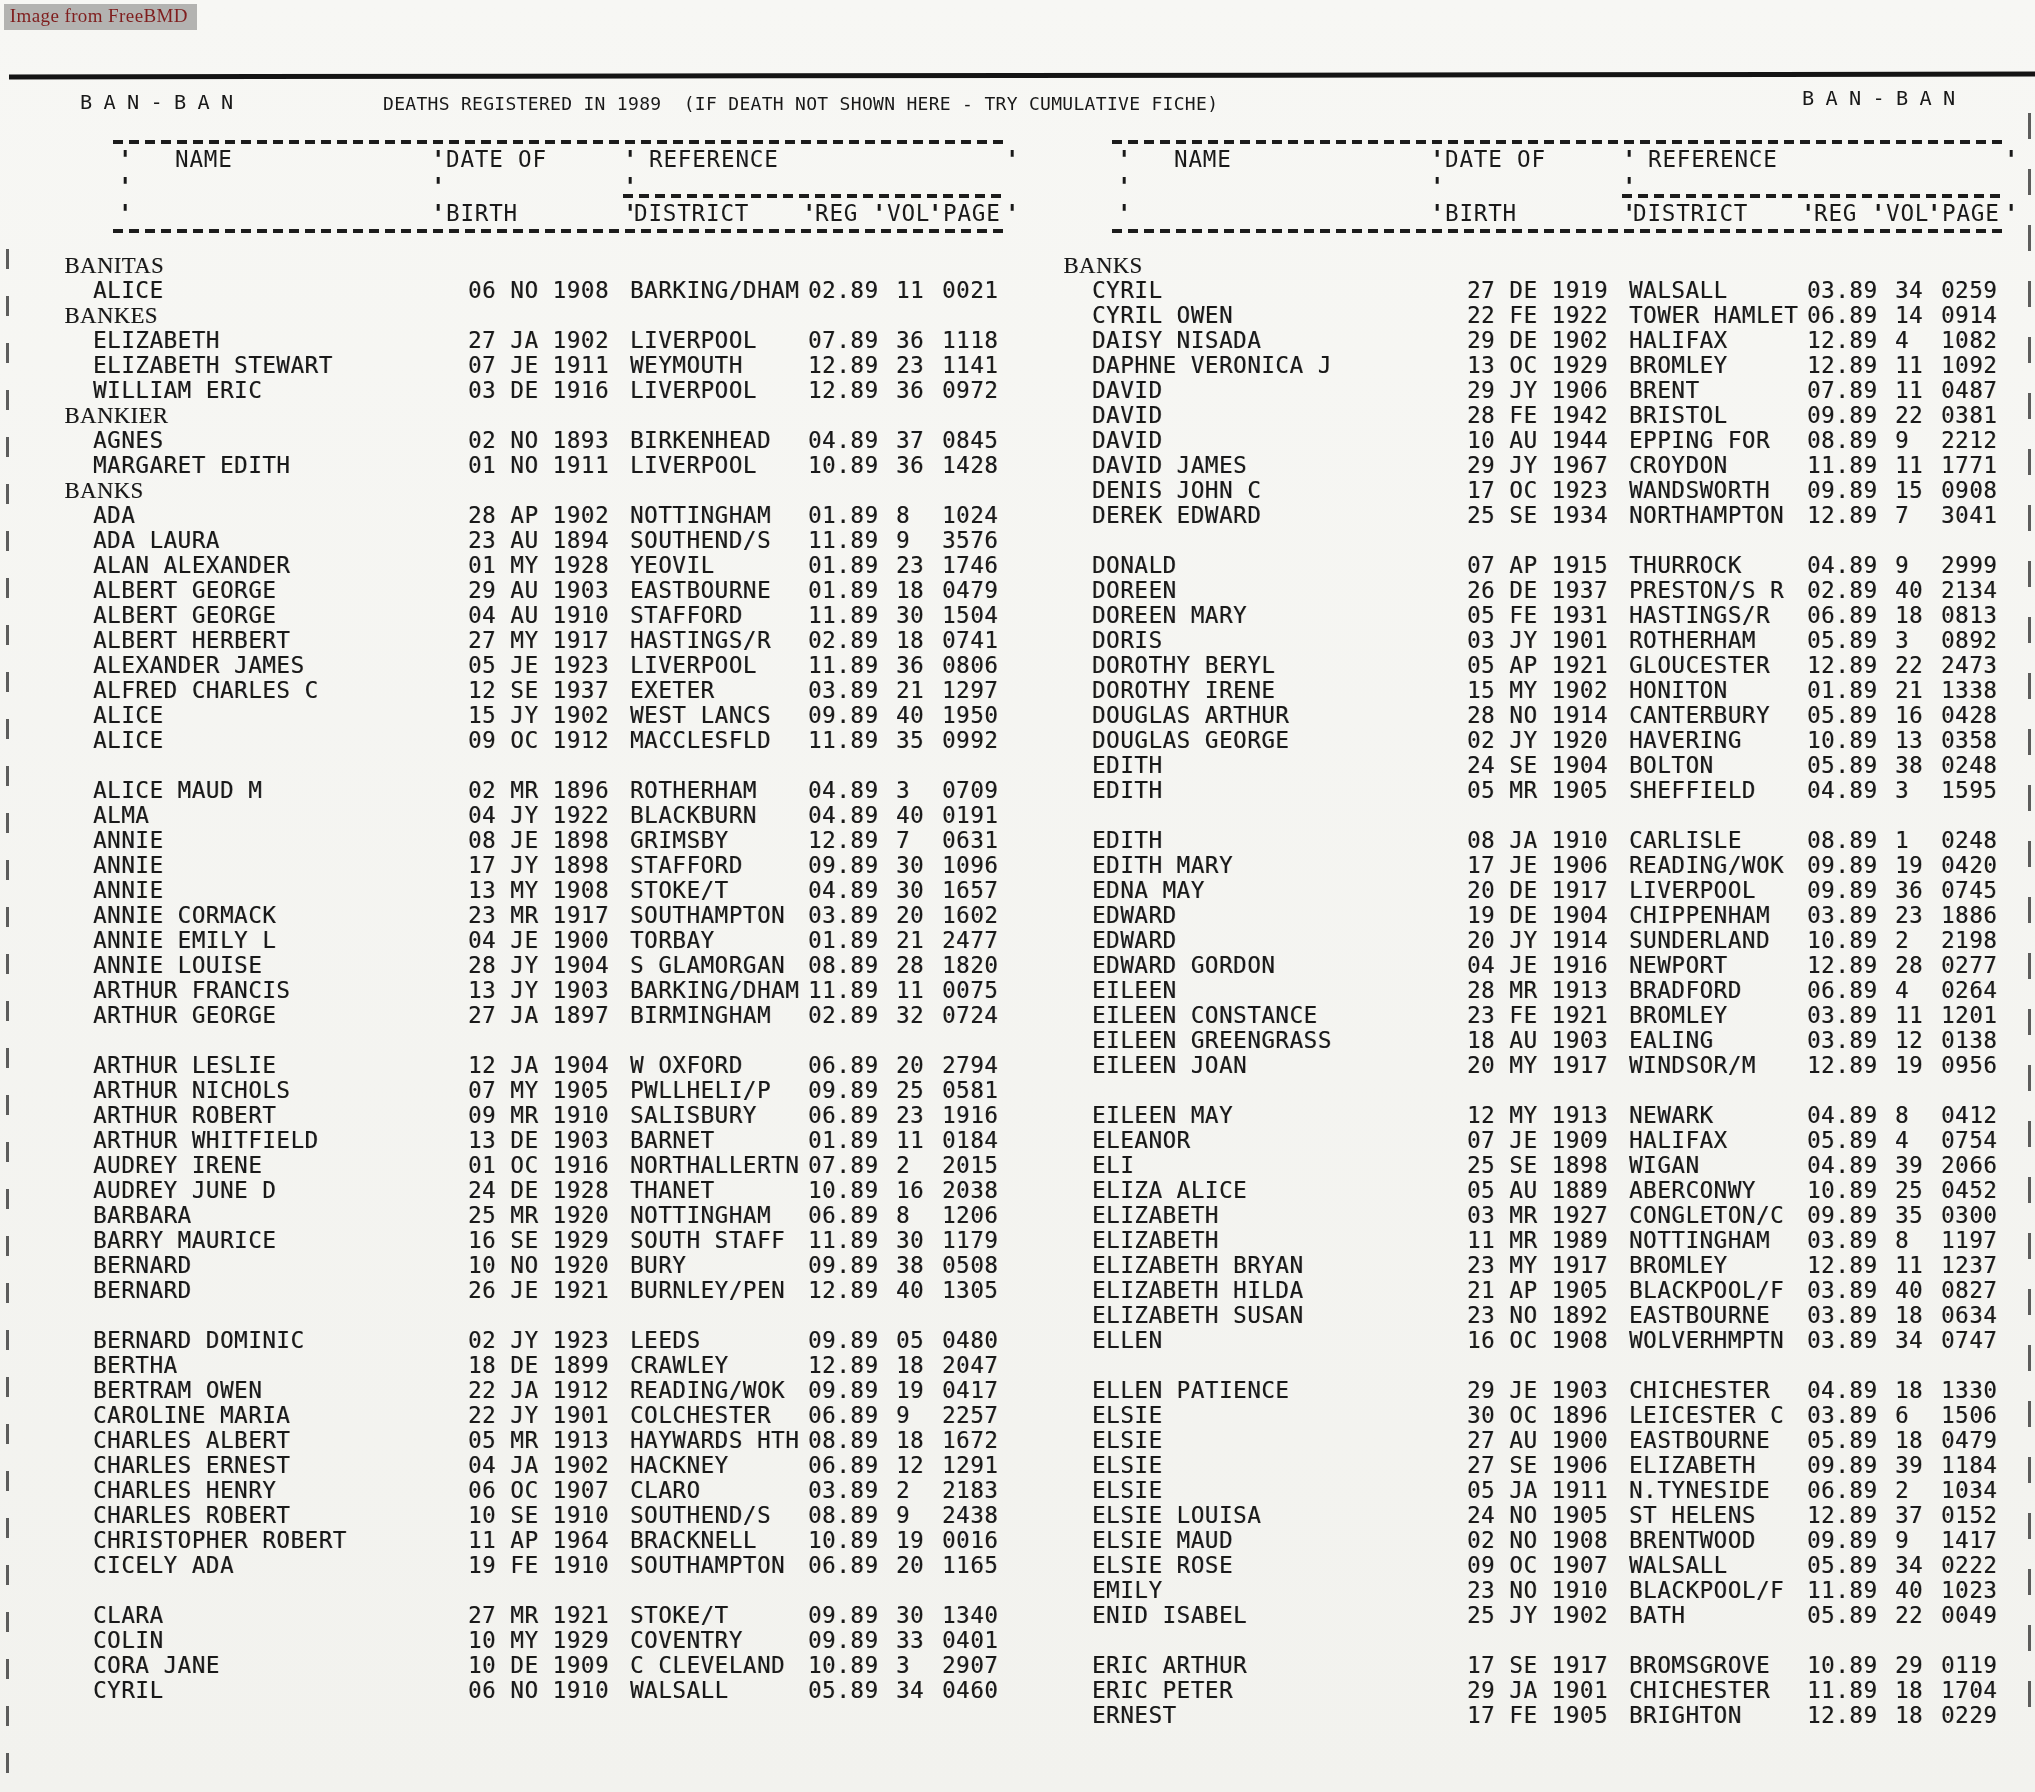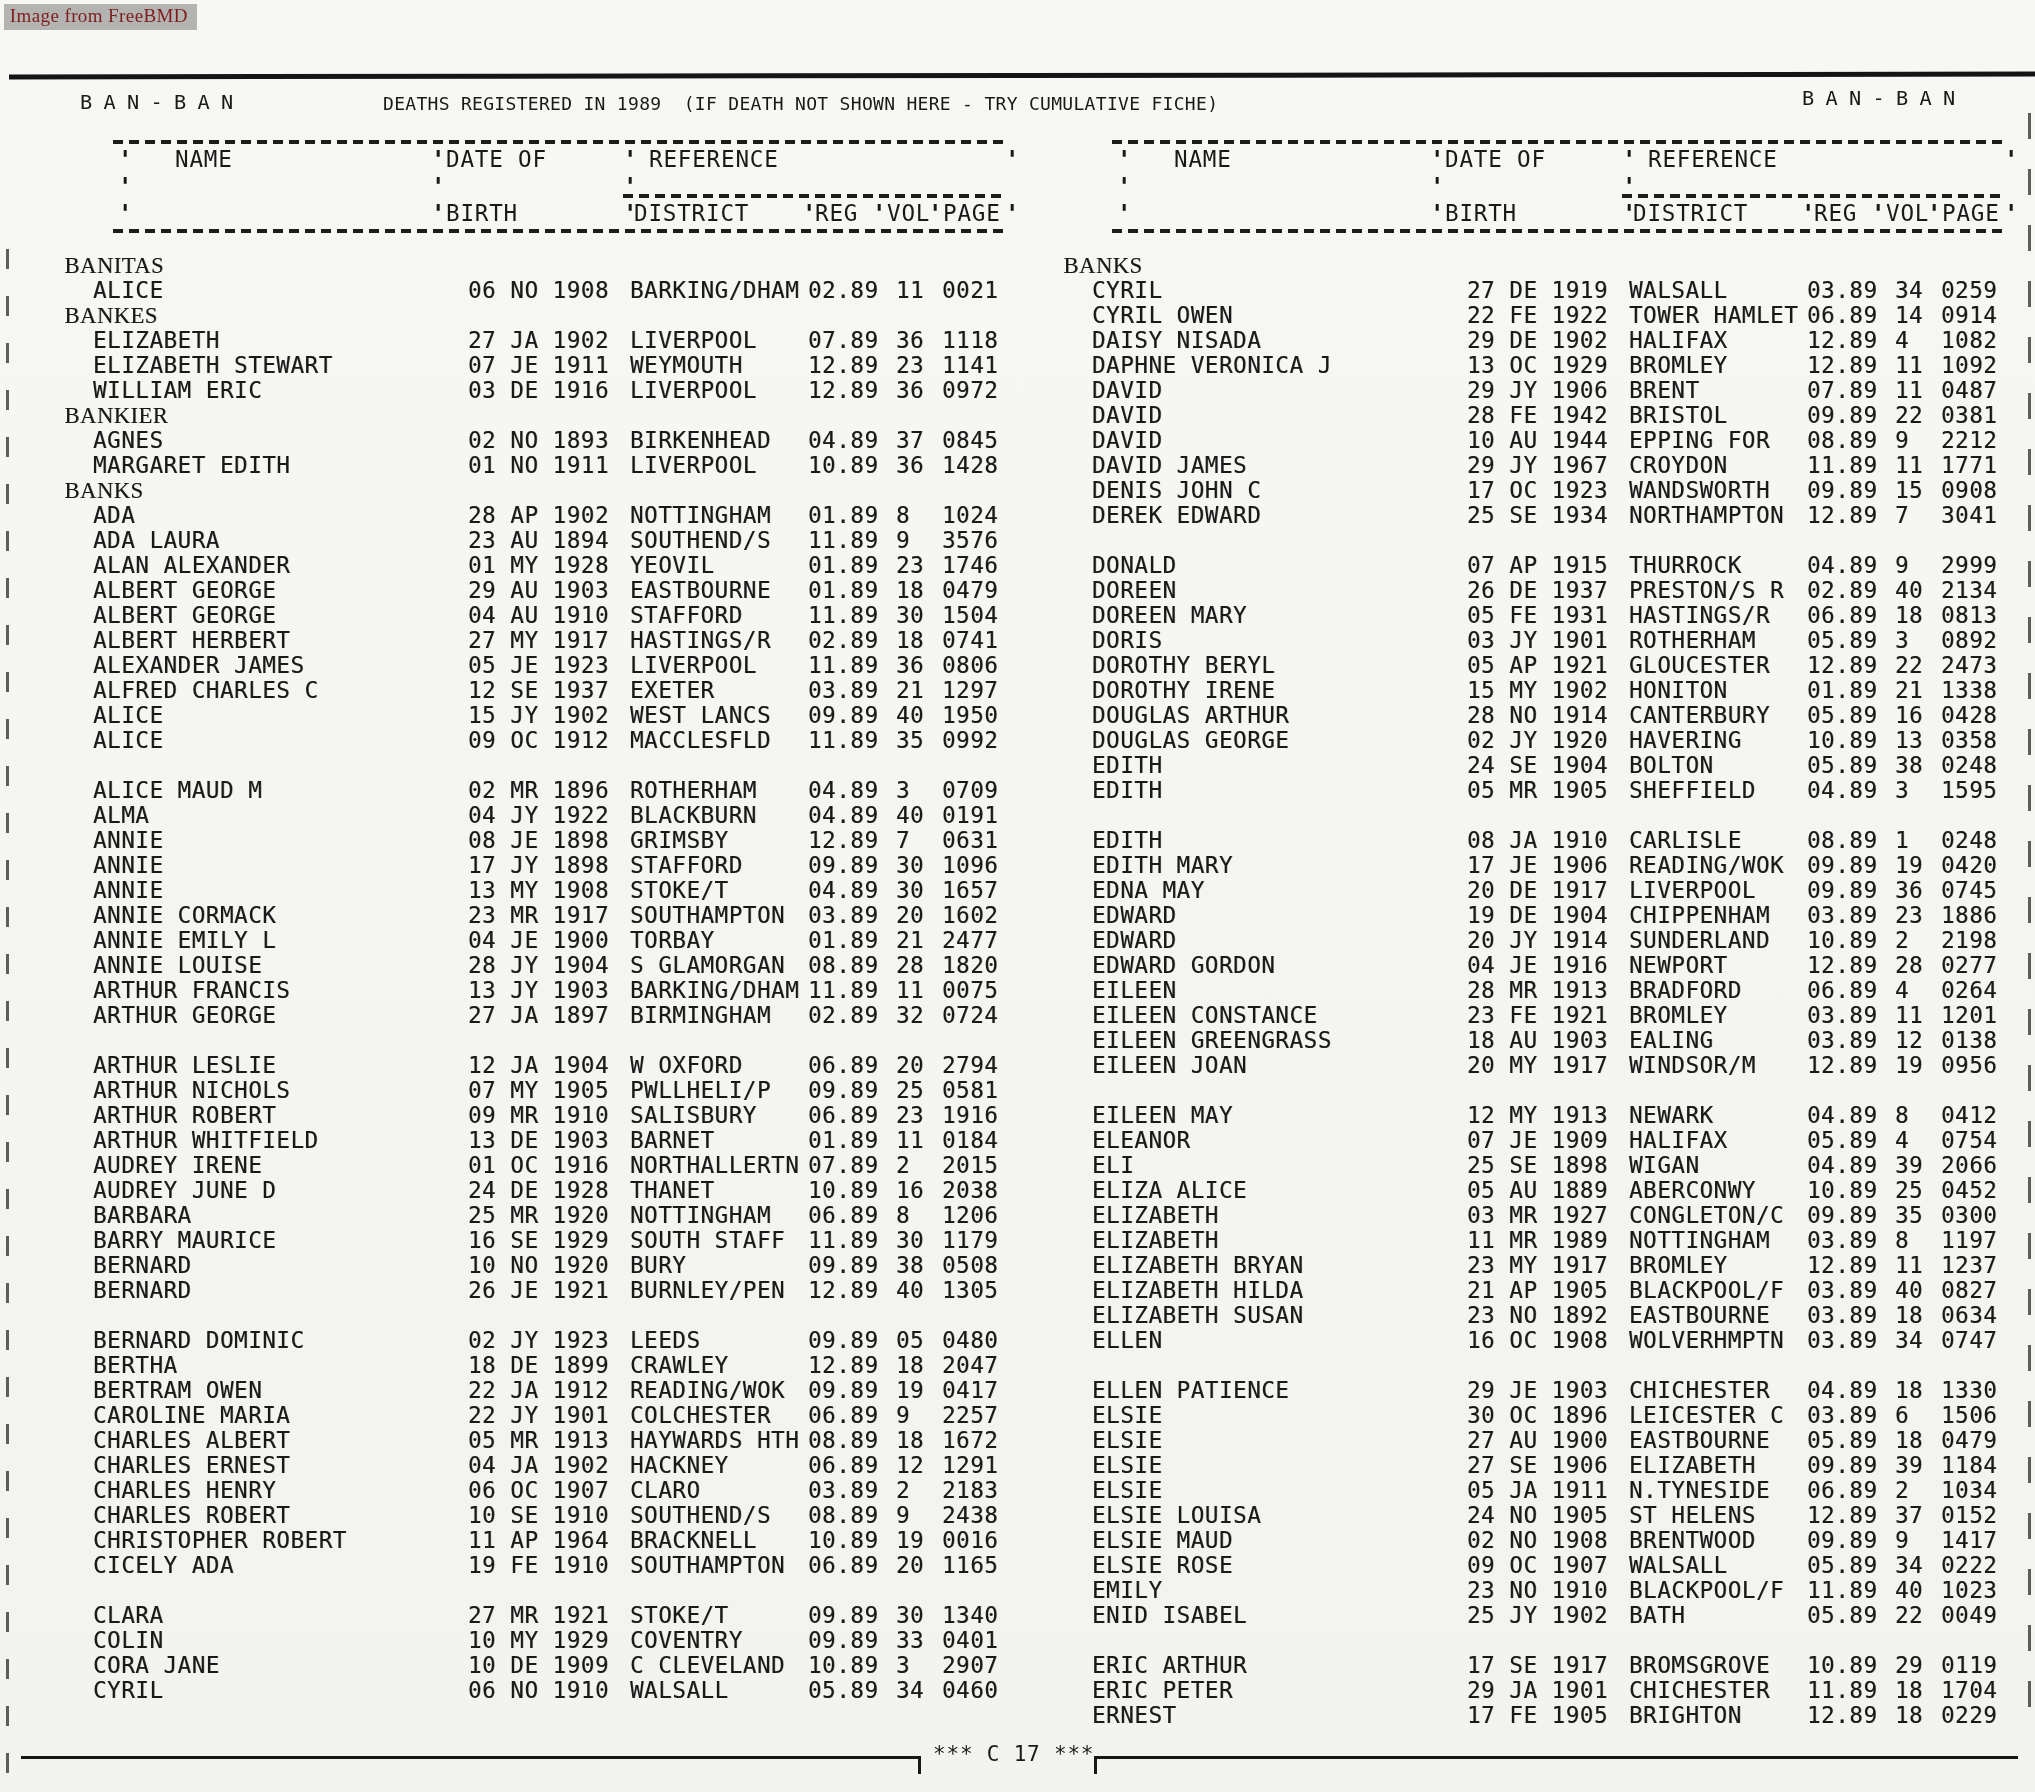--- a/index.html
+++ b/index.html
@@ -240,21 +240,14 @@
         <div class="row"><span class="c-name">ELSIE ROSE</span><span class="c-dob">09 OC 1907</span><span class="c-district">WALSALL</span><span class="c-reg">05.89</span><span class="c-vol">34</span><span class="c-page">0222</span></div>
         <div class="row"><span class="c-name">EMILY</span><span class="c-dob">23 NO 1910</span><span class="c-district">BLACKPOOL/F</span><span class="c-reg">11.89</span><span class="c-vol">40</span><span class="c-page">1023</span></div>
         <div class="row"><span class="c-name">ENID ISABEL</span><span class="c-dob">25 JY 1902</span><span class="c-district">BATH</span><span class="c-reg">05.89</span><span class="c-vol">22</span><span class="c-page">0049</span></div>
         <div class="row"></div>
         <div class="row"><span class="c-name">ERIC ARTHUR</span><span class="c-dob">17 SE 1917</span><span class="c-district">BROMSGROVE</span><span class="c-reg">10.89</span><span class="c-vol">29</span><span class="c-page">0119</span></div>
         <div class="row"><span class="c-name">ERIC PETER</span><span class="c-dob">29 JA 1901</span><span class="c-district">CHICHESTER</span><span class="c-reg">11.89</span><span class="c-vol">18</span><span class="c-page">1704</span></div>
         <div class="row"><span class="c-name">ERNEST</span><span class="c-dob">17 FE 1905</span><span class="c-district">BRIGHTON</span><span class="c-reg">12.89</span><span class="c-vol">18</span><span class="c-page">0229</span></div>
       </div>
   </div>
 
-  <div class="footer">
-    <div class="fline fl-l"></div>
-    <div class="fcorner fc-l"></div>
-    <span class="ftext">*** C 17 ***</span>
-    <div class="fcorner fc-r"></div>
-    <div class="fline fl-r"></div>
-  </div>
 </div>
 
 
 </body></html>

